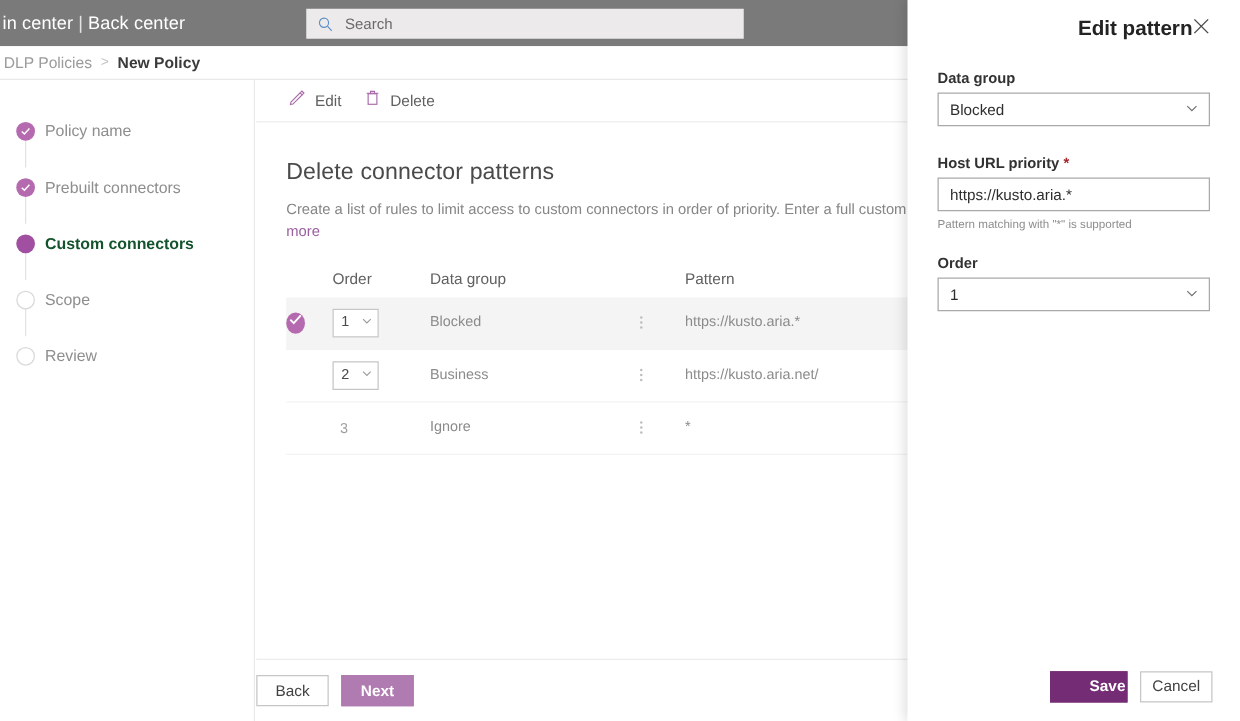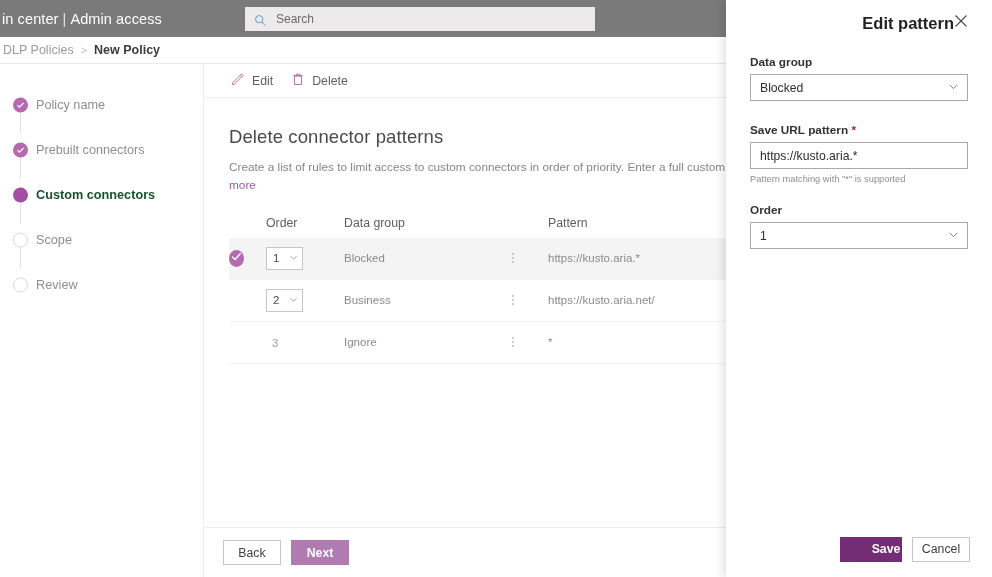--- a/index.html
+++ b/index.html
@@ -99,21 +99,21 @@
   }
   .order-plain { font-size: 11.5px; color: #a0a0a0; padding-left: 6px; }
   .cell-txt { font-size: 11.5px; color: #8b8b8b; }
   .dots { display: flex; flex-direction: column; gap: 2.2px; align-items: center; width: 14px; }
   .dots i { width: 2px; height: 2px; background: #bdbdbd; border-radius: 50%; display: block; }
 
   
   .wiz-footer {
     position: absolute; left: 205px; bottom: 0; width: 787px; height: 50px;
     border-top: 1px solid #ececec; background: #fff;
-    display: flex; align-items: center; padding-left: 18px; gap: 10px;
+    display: flex; align-items: center; gap: 10px;
   }
   .btn {
     height: 25px; min-width: 58px; font-size: 12.3px;
     display: inline-flex; align-items: center; justify-content: center;
     border: 1px solid #c6c6c6; background: #fff; color: #414141; cursor: pointer;
   }
   .btn.primary-muted { background: #b07bb0; border-color: #b07bb0; color: #ffffff; font-weight: 600; }
 
   
   .panel {
@@ -142,21 +142,21 @@
   }
   .btn.save { background: #742c74; border-color: #742c74; color: #fff; font-weight: 600; min-width: 62px; padding-left: 30px; }
 </style>
 </head>
 <body>
 
 <div id="app">
 
   <div class="suite-bar">
     <div class="suite-title">
-      <span>in center</span><span class="sep">|</span><span>Admin access</span>
+      <span>in center</span><span class="sep">|</span><span>Back center</span>
     </div>
     <div class="search-box">
       <span class="search-icon">
         <svg viewBox="0 0 16 16" width="13" height="13">
           <circle cx="6.4" cy="6.4" r="4.5" fill="none" stroke="#5a8fc7" stroke-width="1.1"></circle>
           <line x1="9.8" y1="9.8" x2="14" y2="14.4" stroke="#5a8fc7" stroke-width="1.1"></line>
         </svg>
       </span>
       <span class="search-placeholder">Search</span>
     </div>
@@ -340,21 +340,21 @@
         <span class="ctl-val">Blocked</span>
         <span>
           <svg width="11" height="11" viewBox="0 0 12 12">
               <polyline points="2,4.3 6,8.3 10,4.3" fill="none" stroke="#6d6d6d" stroke-width="1"></polyline>
             </svg>
         </span>
       </div>
     </div>
 
     <div class="field" style="margin-top:22px">
-      <div class="field-label"><span>Save URL pattern</span> <span class="req">*</span></div>
+      <div class="field-label"><span>Host URL priority</span> <span class="req">*</span></div>
       <div class="ctl">
         <span class="ctl-val">https://kusto.aria.*</span>
       </div>
       <div class="hint">Pattern matching with "*" is supported</div>
     </div>
 
     <div class="field" style="margin-top:19px">
       <div class="field-label">Order</div>
       <div class="ctl">
         <span class="ctl-val">1</span>

